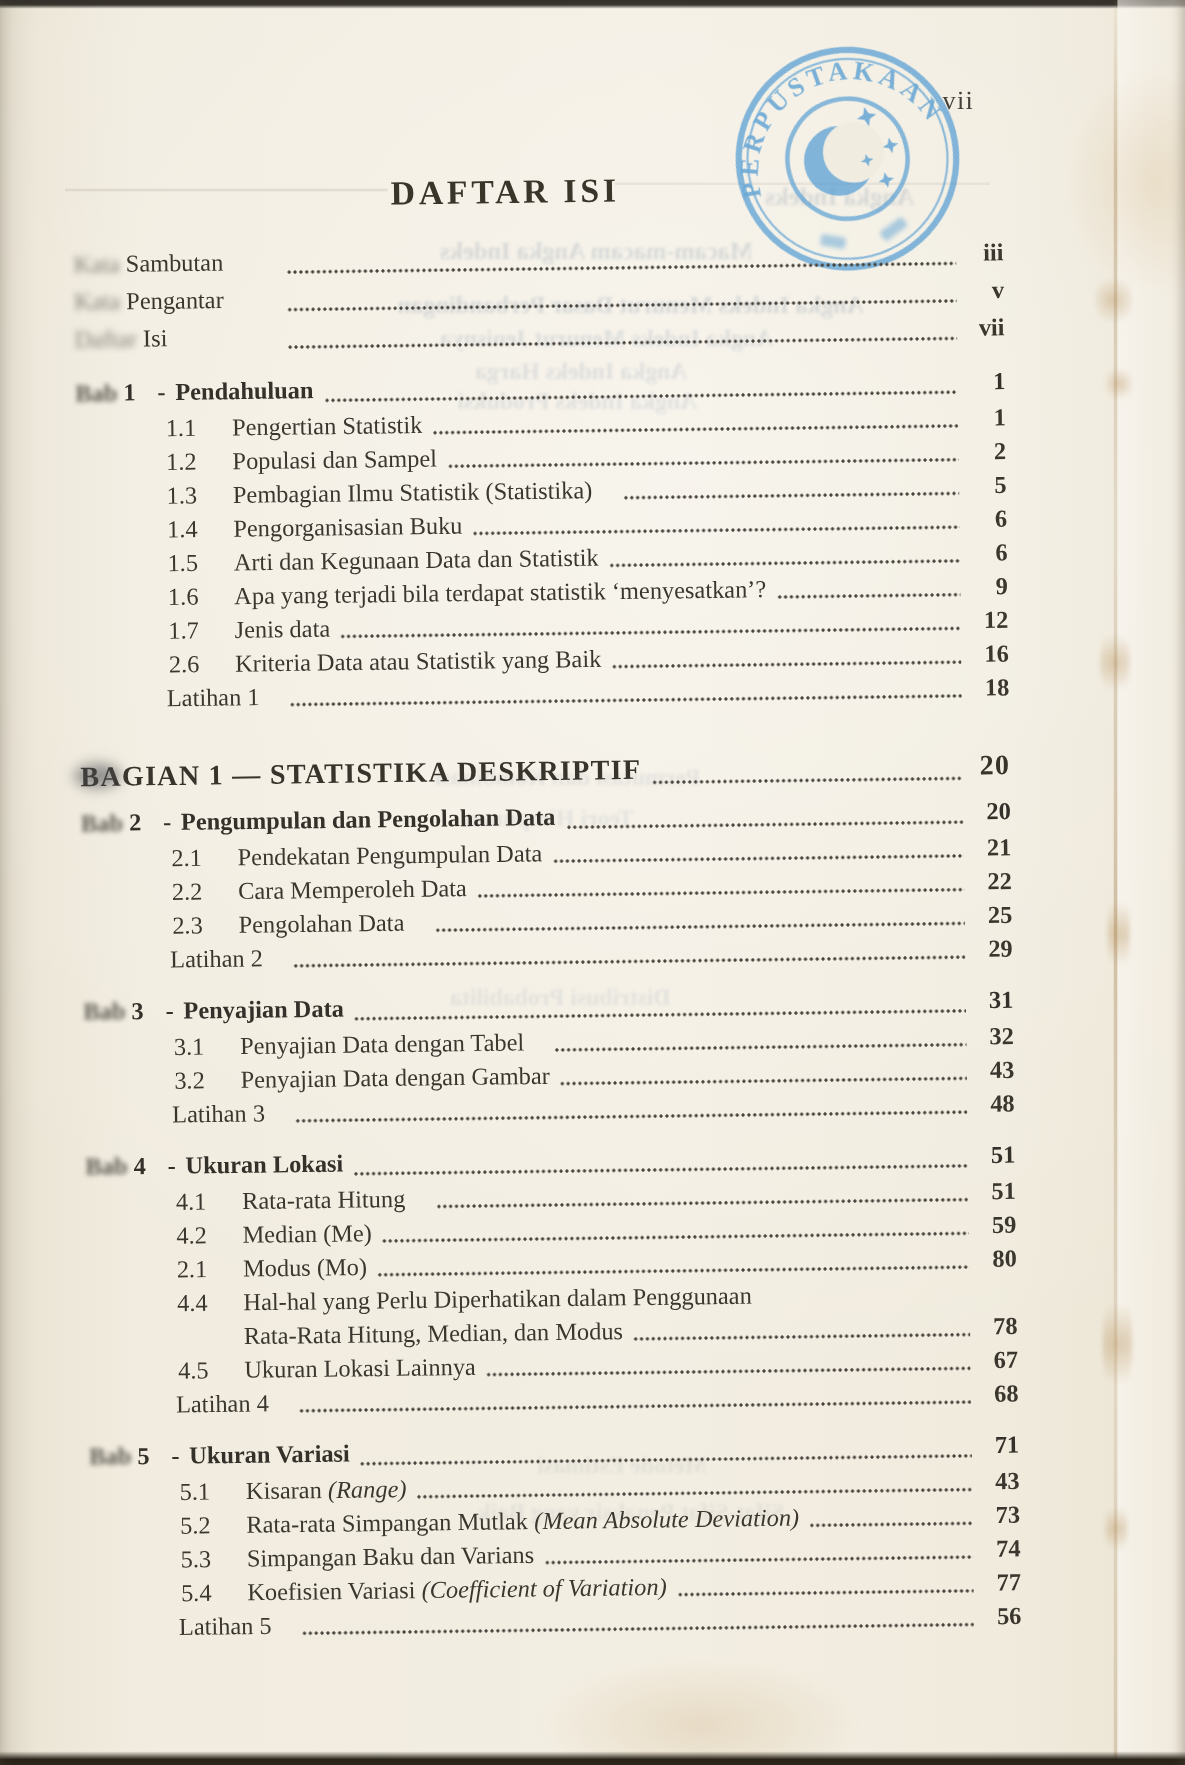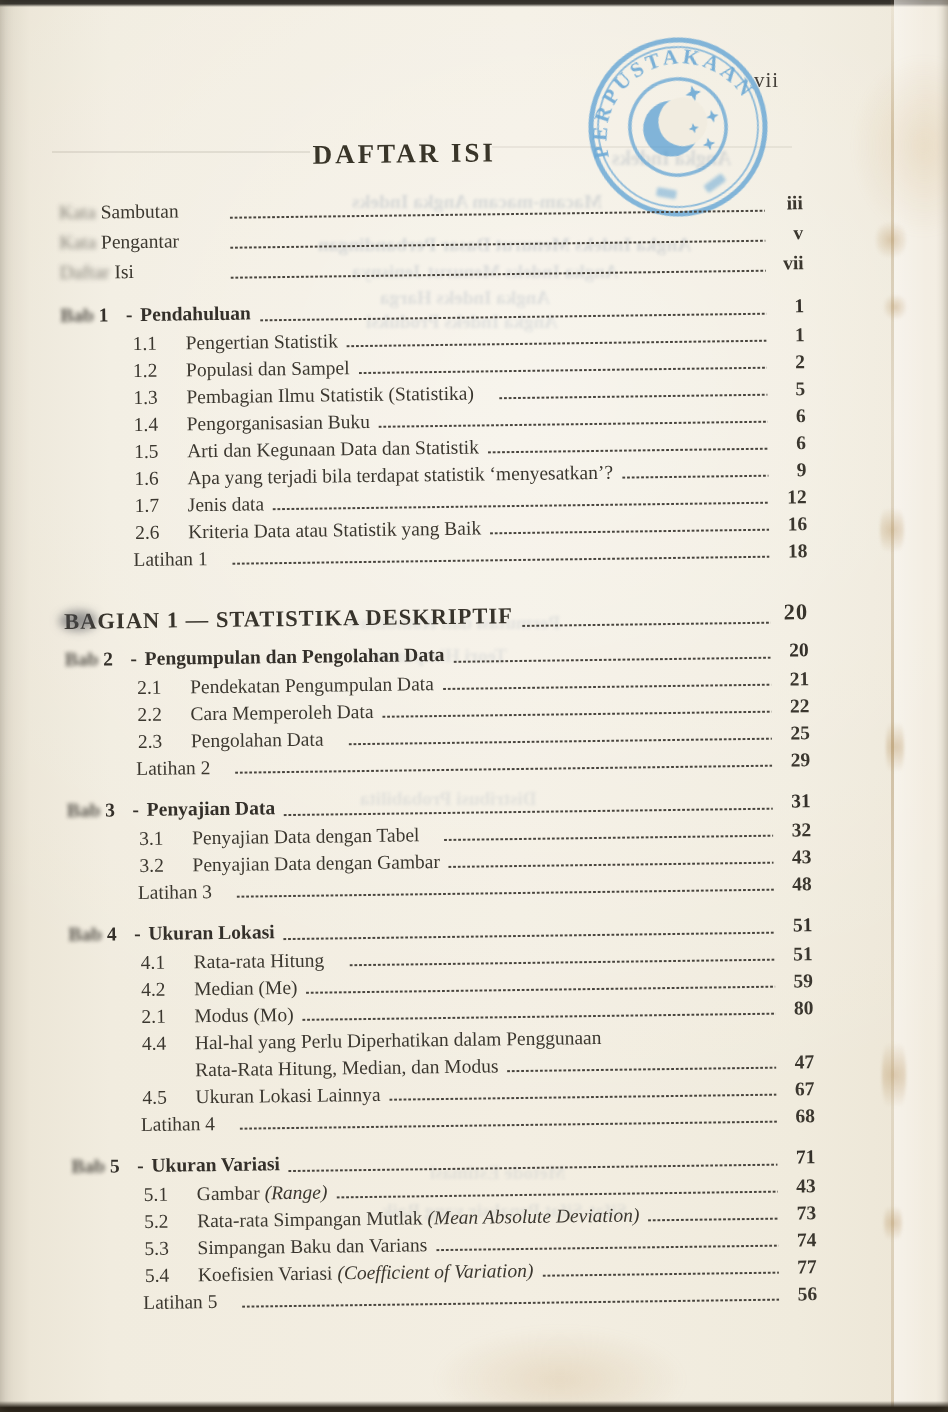--- a/index.html
+++ b/index.html
@@ -301,21 +301,21 @@
           <div class="leader"></div>
           <span class="pg">80</span>
         </div>
         <div class="row section">
           <span class="num">4.4</span>
           <span>Hal-hal yang Perlu Diperhatikan dalam Penggunaan</span>
         </div>
         <div class="row section cont">
           <span>Rata-Rata Hitung, Median, dan Modus</span>
           <div class="leader"></div>
-          <span class="pg">47</span>
+          <span class="pg">78</span>
         </div>
         <div class="row section">
           <span class="num">4.5</span>
           <span>Ukuran Lokasi Lainnya</span>
           <div class="leader"></div>
           <span class="pg">67</span>
         </div>
         <div class="row latihan gap">
           <span>Latihan 4</span>
           <div class="leader"></div>
@@ -323,21 +323,21 @@
         </div>
         <div class="row chapter">
           <div class="ch-label"><span class="smudge smudge-b">Bab</span> <span>5</span></div>
           <span class="dash">-</span>
           <span>Ukuran Variasi</span>
           <div class="leader"></div>
           <span class="pg">71</span>
         </div>
         <div class="row section">
           <span class="num">5.1</span>
-          <span>Gambar</span>
+          <span>Kisaran</span>
           <span class="it">(Range)</span>
           <div class="leader"></div>
           <span class="pg">43</span>
         </div>
         <div class="row section">
           <span class="num">5.2</span>
           <span>Rata-rata Simpangan Mutlak</span>
           <span class="it">(Mean Absolute Deviation)</span>
           <div class="leader"></div>
           <span class="pg">73</span>

